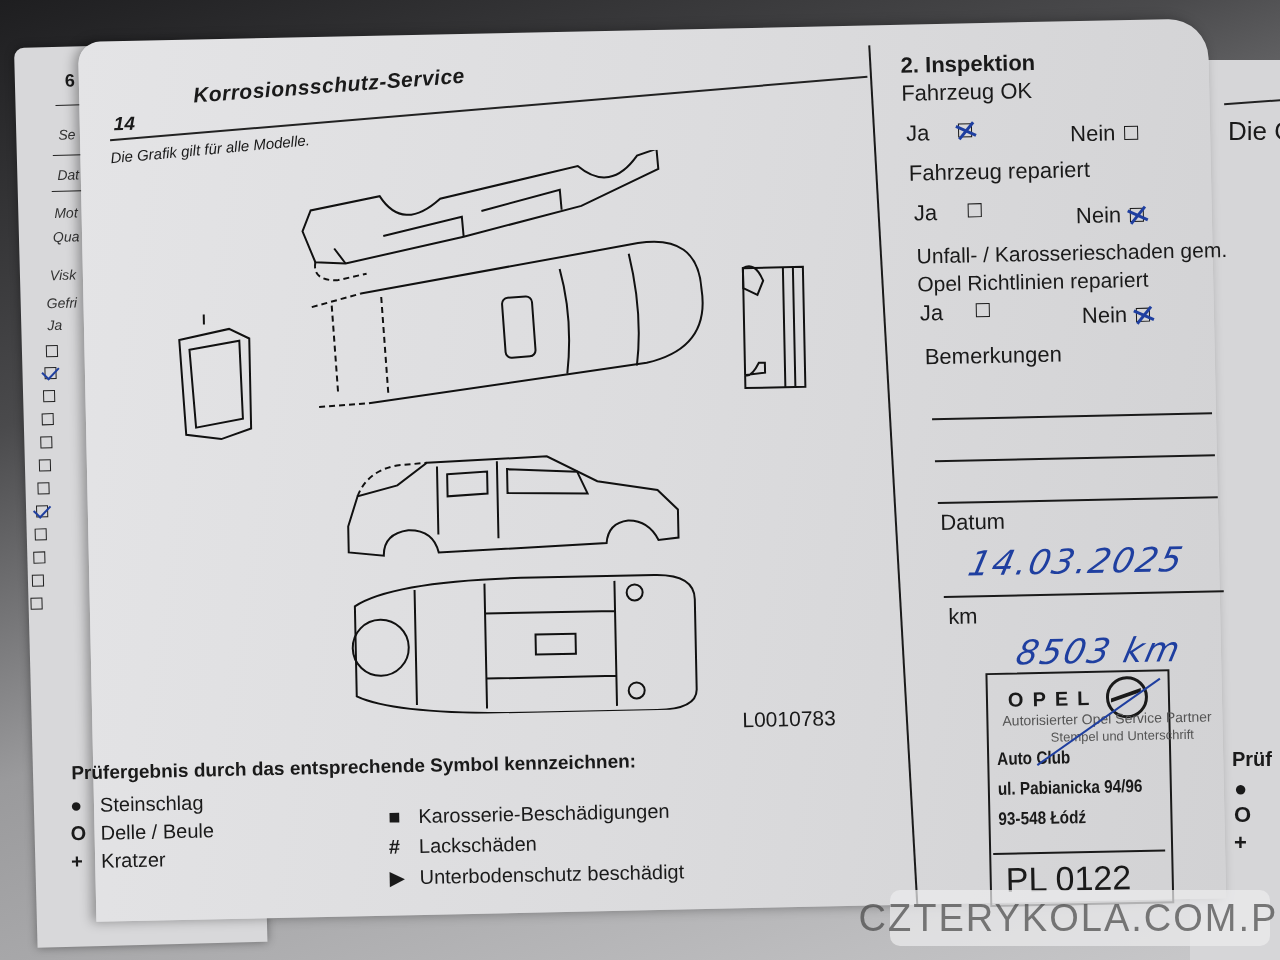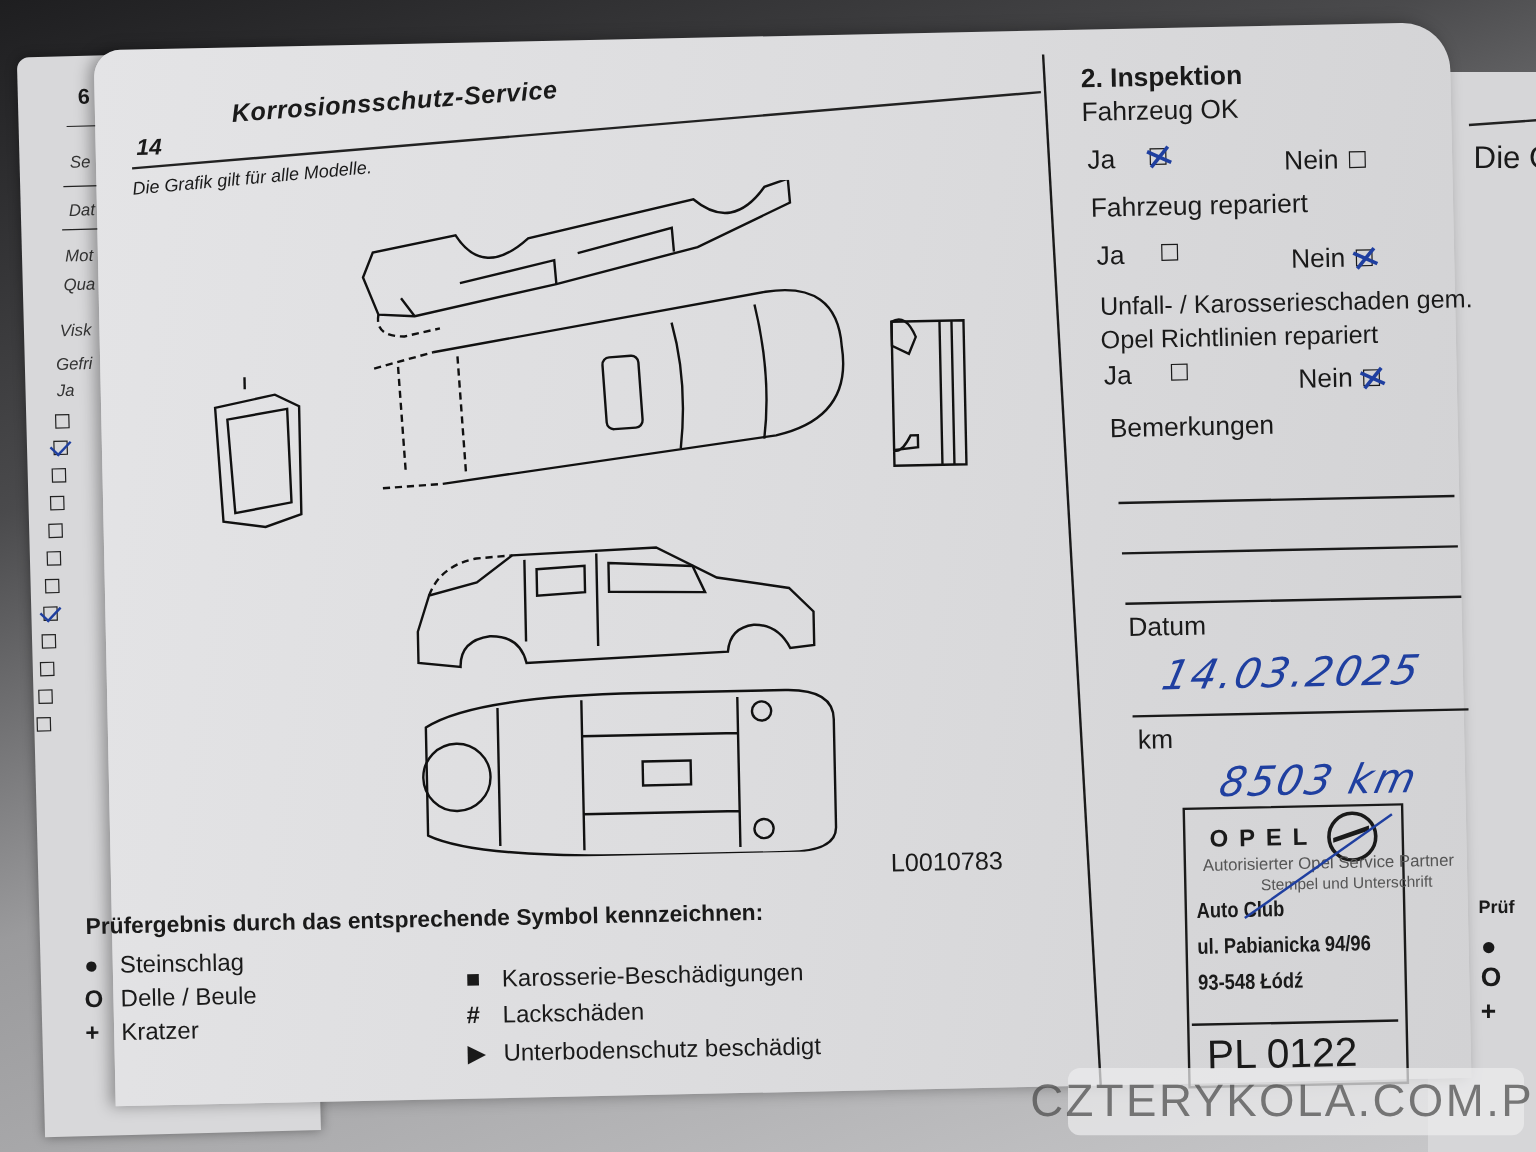--- a/index.html
+++ b/index.html
@@ -24,21 +24,21 @@
   .cb { position:absolute; width:10px; height:10px; border:1.5px solid #222; background:transparent; }
   .cb.checked::after { content:""; position:absolute; left:-3px; top:-2px; width:14px; height:8px;
     border-left:2px solid #1f3fa0; border-bottom:2px solid #1f3fa0; transform:rotate(-45deg); }
   
   .right-page {
     position:absolute; left:1190px; top:60px; width:120px; height:900px;
     background:#d6d6d8;
   }
   .right-page .die { position:absolute; left:38px; top:56px; font-size:26px; }
   .right-page .hr { position:absolute; left:34px; top:40px; width:90px; height:1.5px; background:#222; transform:rotate(-4deg); }
-  .right-page .pruf { position:absolute; left:42px; top:688px; font-weight:bold; font-size:15px; }
+  .right-page .pruf { position:absolute; left:42px; top:688px; font-weight:bold; font-size:20px; }
   .right-page .sym { position:absolute; left:44px; font-size:22px; font-weight:bold; }
   
   .main-page {
     position:absolute; left:78px; top:42px; width:1130px; height:880px;
     background:linear-gradient(100deg,#e4e4e6 0%,#dcdcde 50%,#d2d2d4 100%);
     border-radius:22px 40px 0 0;
     transform:rotate(-1.2deg); transform-origin:top left;
     box-shadow:-4px 0 12px rgba(0,0,0,.35);
   }
   .page-num { position:absolute; left:34px; top:72px; font-size:19px; font-weight:bold; font-style:italic; }

